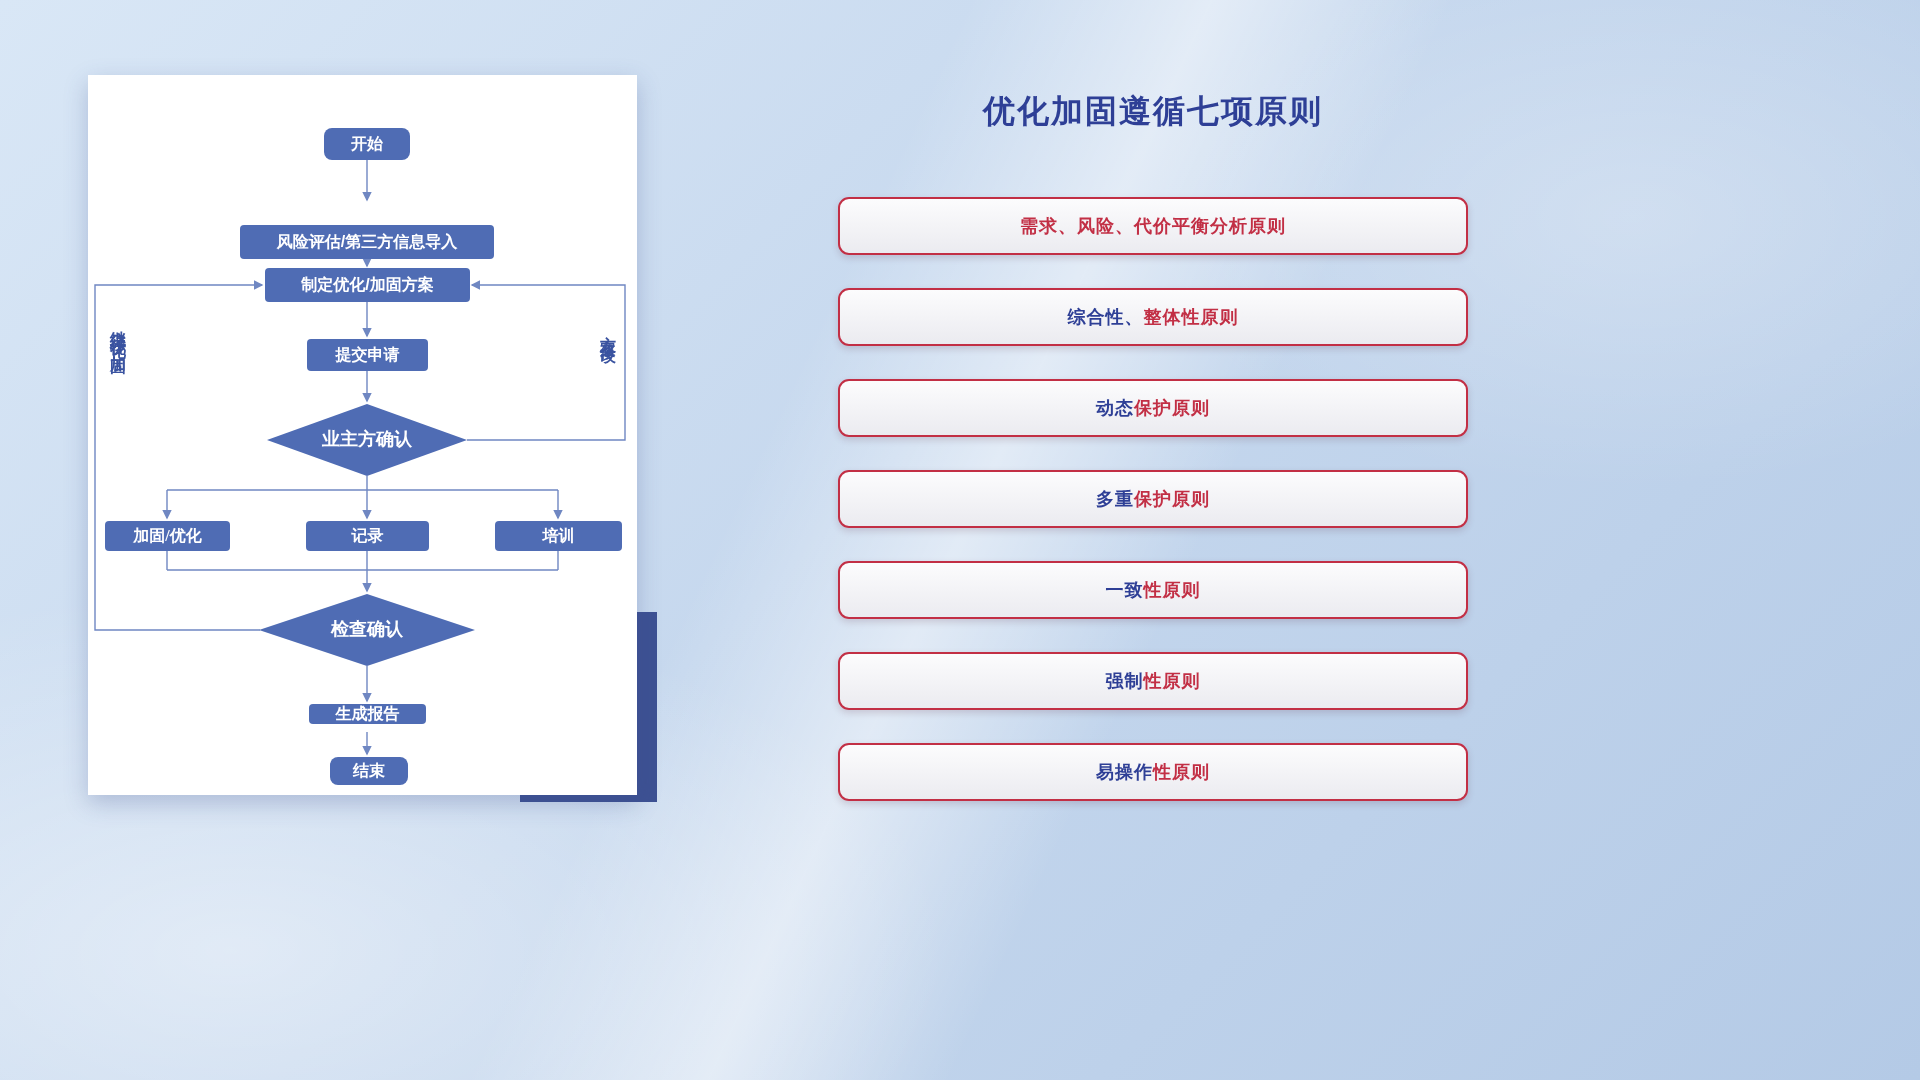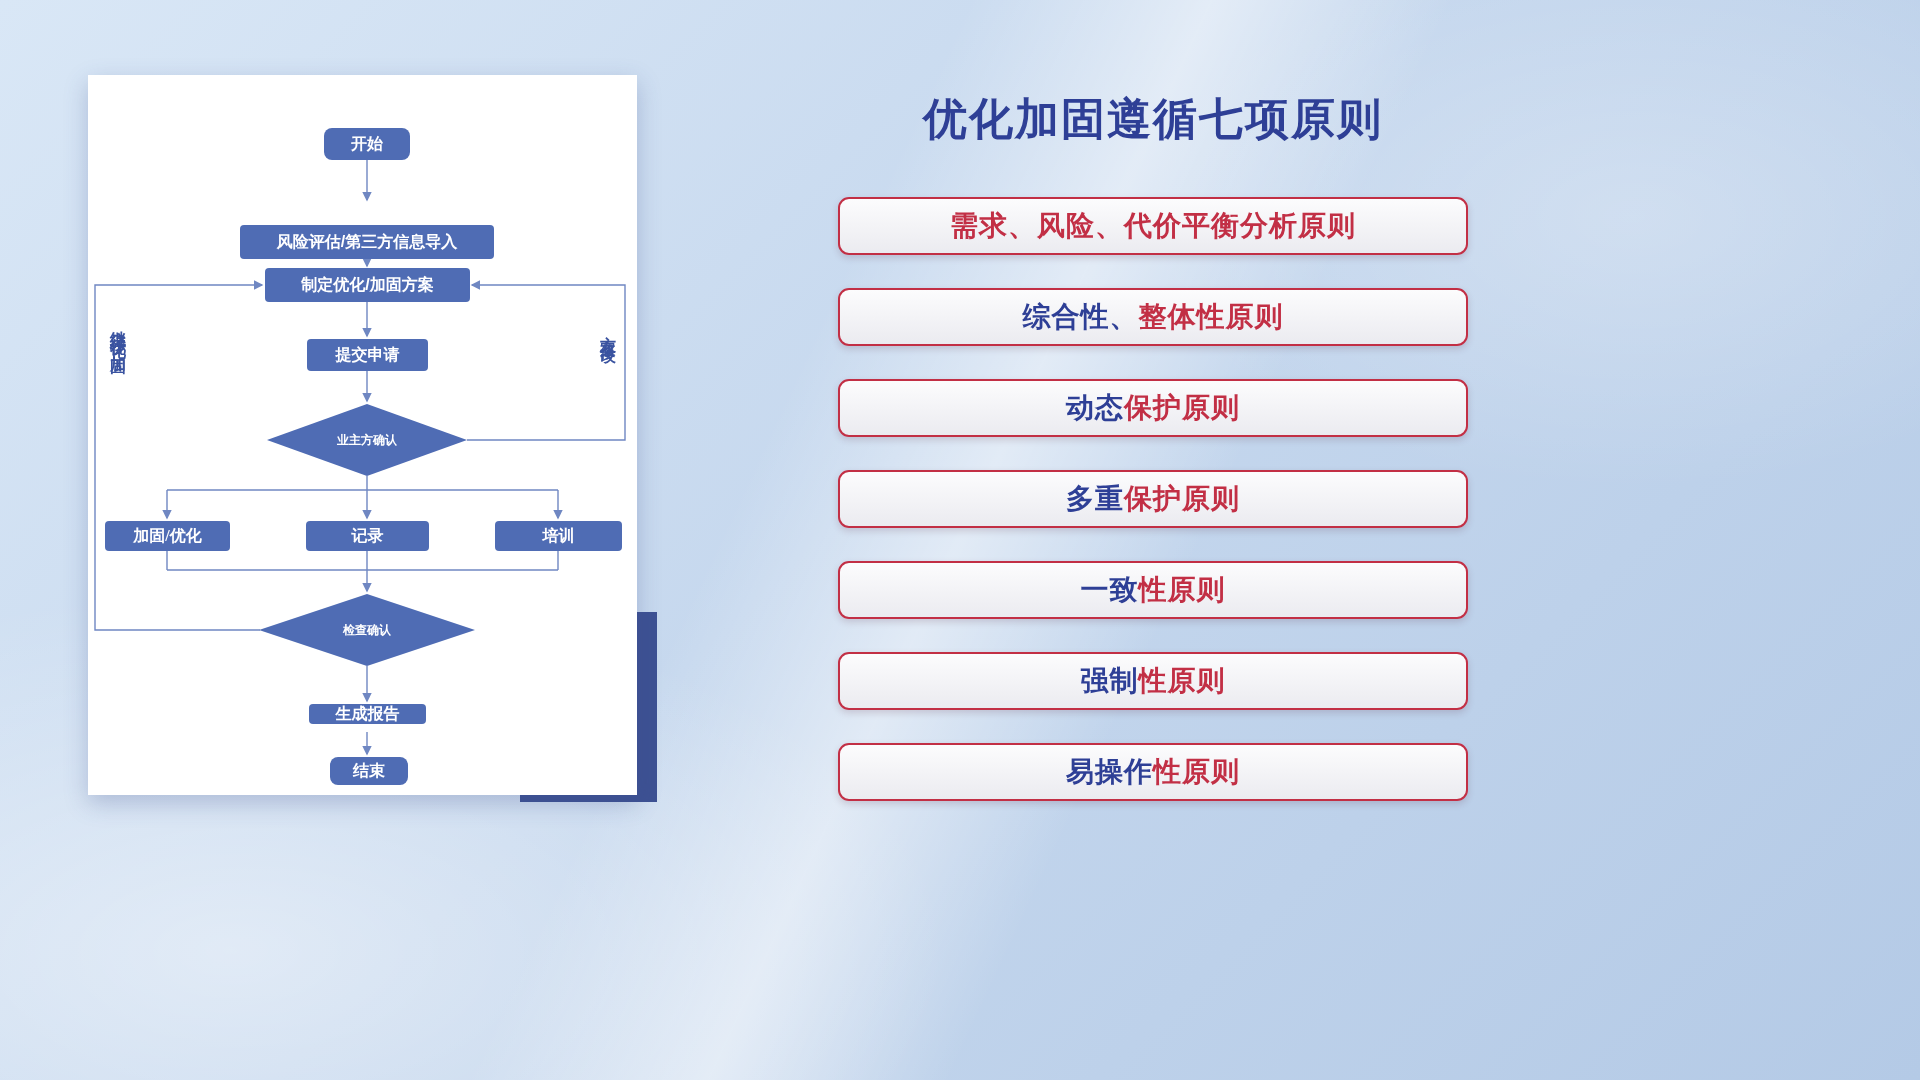--- a/index.html
+++ b/index.html
@@ -36,43 +36,43 @@
   .connectors path{stroke:var(--line);stroke-width:1.4;fill:none;}
   .connectors .arrowhead{fill:var(--line);stroke:none;}
   .connectors polygon.diamond{fill:var(--node);stroke:none;}
 
   .node{
     position:absolute;display:flex;align-items:center;justify-content:center;
     background:var(--node);color:#ffffff;font-weight:bold;font-size:16px;
     border-radius:4px;line-height:1;white-space:nowrap;
   }
   .node.pill{border-radius:8px;}
-  .node.dlabel{background:transparent;font-size:12px;}
+  .node.dlabel{background:transparent;font-size:18px;font-family:Liberation Mono, monospace;}
 
   .vlabel{
     position:absolute;writing-mode:vertical-rl;
     color:#3a53a0;font-weight:bold;font-size:16px;letter-spacing:4px;
     white-space:nowrap;line-height:1;
   }
 
   
   .page-title{
     position:absolute;left:838px;top:90px;width:630px;
-    text-align:center;font-size:44px;font-weight:bold;color:var(--navy);
+    text-align:center;font-size:32px;font-weight:bold;color:var(--navy);
     letter-spacing:2px;margin:0;
   }
   .principles{
     position:absolute;left:838px;top:197px;width:630px;
     display:flex;flex-direction:column;gap:33px;
   }
   .principle{
     height:58px;border-radius:11px;border:2px solid var(--red);
     background:linear-gradient(180deg,#fcfcfd 0%,#ebebf0 100%);
     display:flex;align-items:center;justify-content:center;
-    font-size:28px;font-weight:bold;letter-spacing:1px;
+    font-size:18px;font-weight:bold;letter-spacing:1px;
     box-shadow:0 3px 7px rgba(90,40,60,0.18);
     white-space:nowrap;
   }
 </style>
 </head>
 <body>
 
 <div class="stage">
 
   <div class="accent-block"></div>

